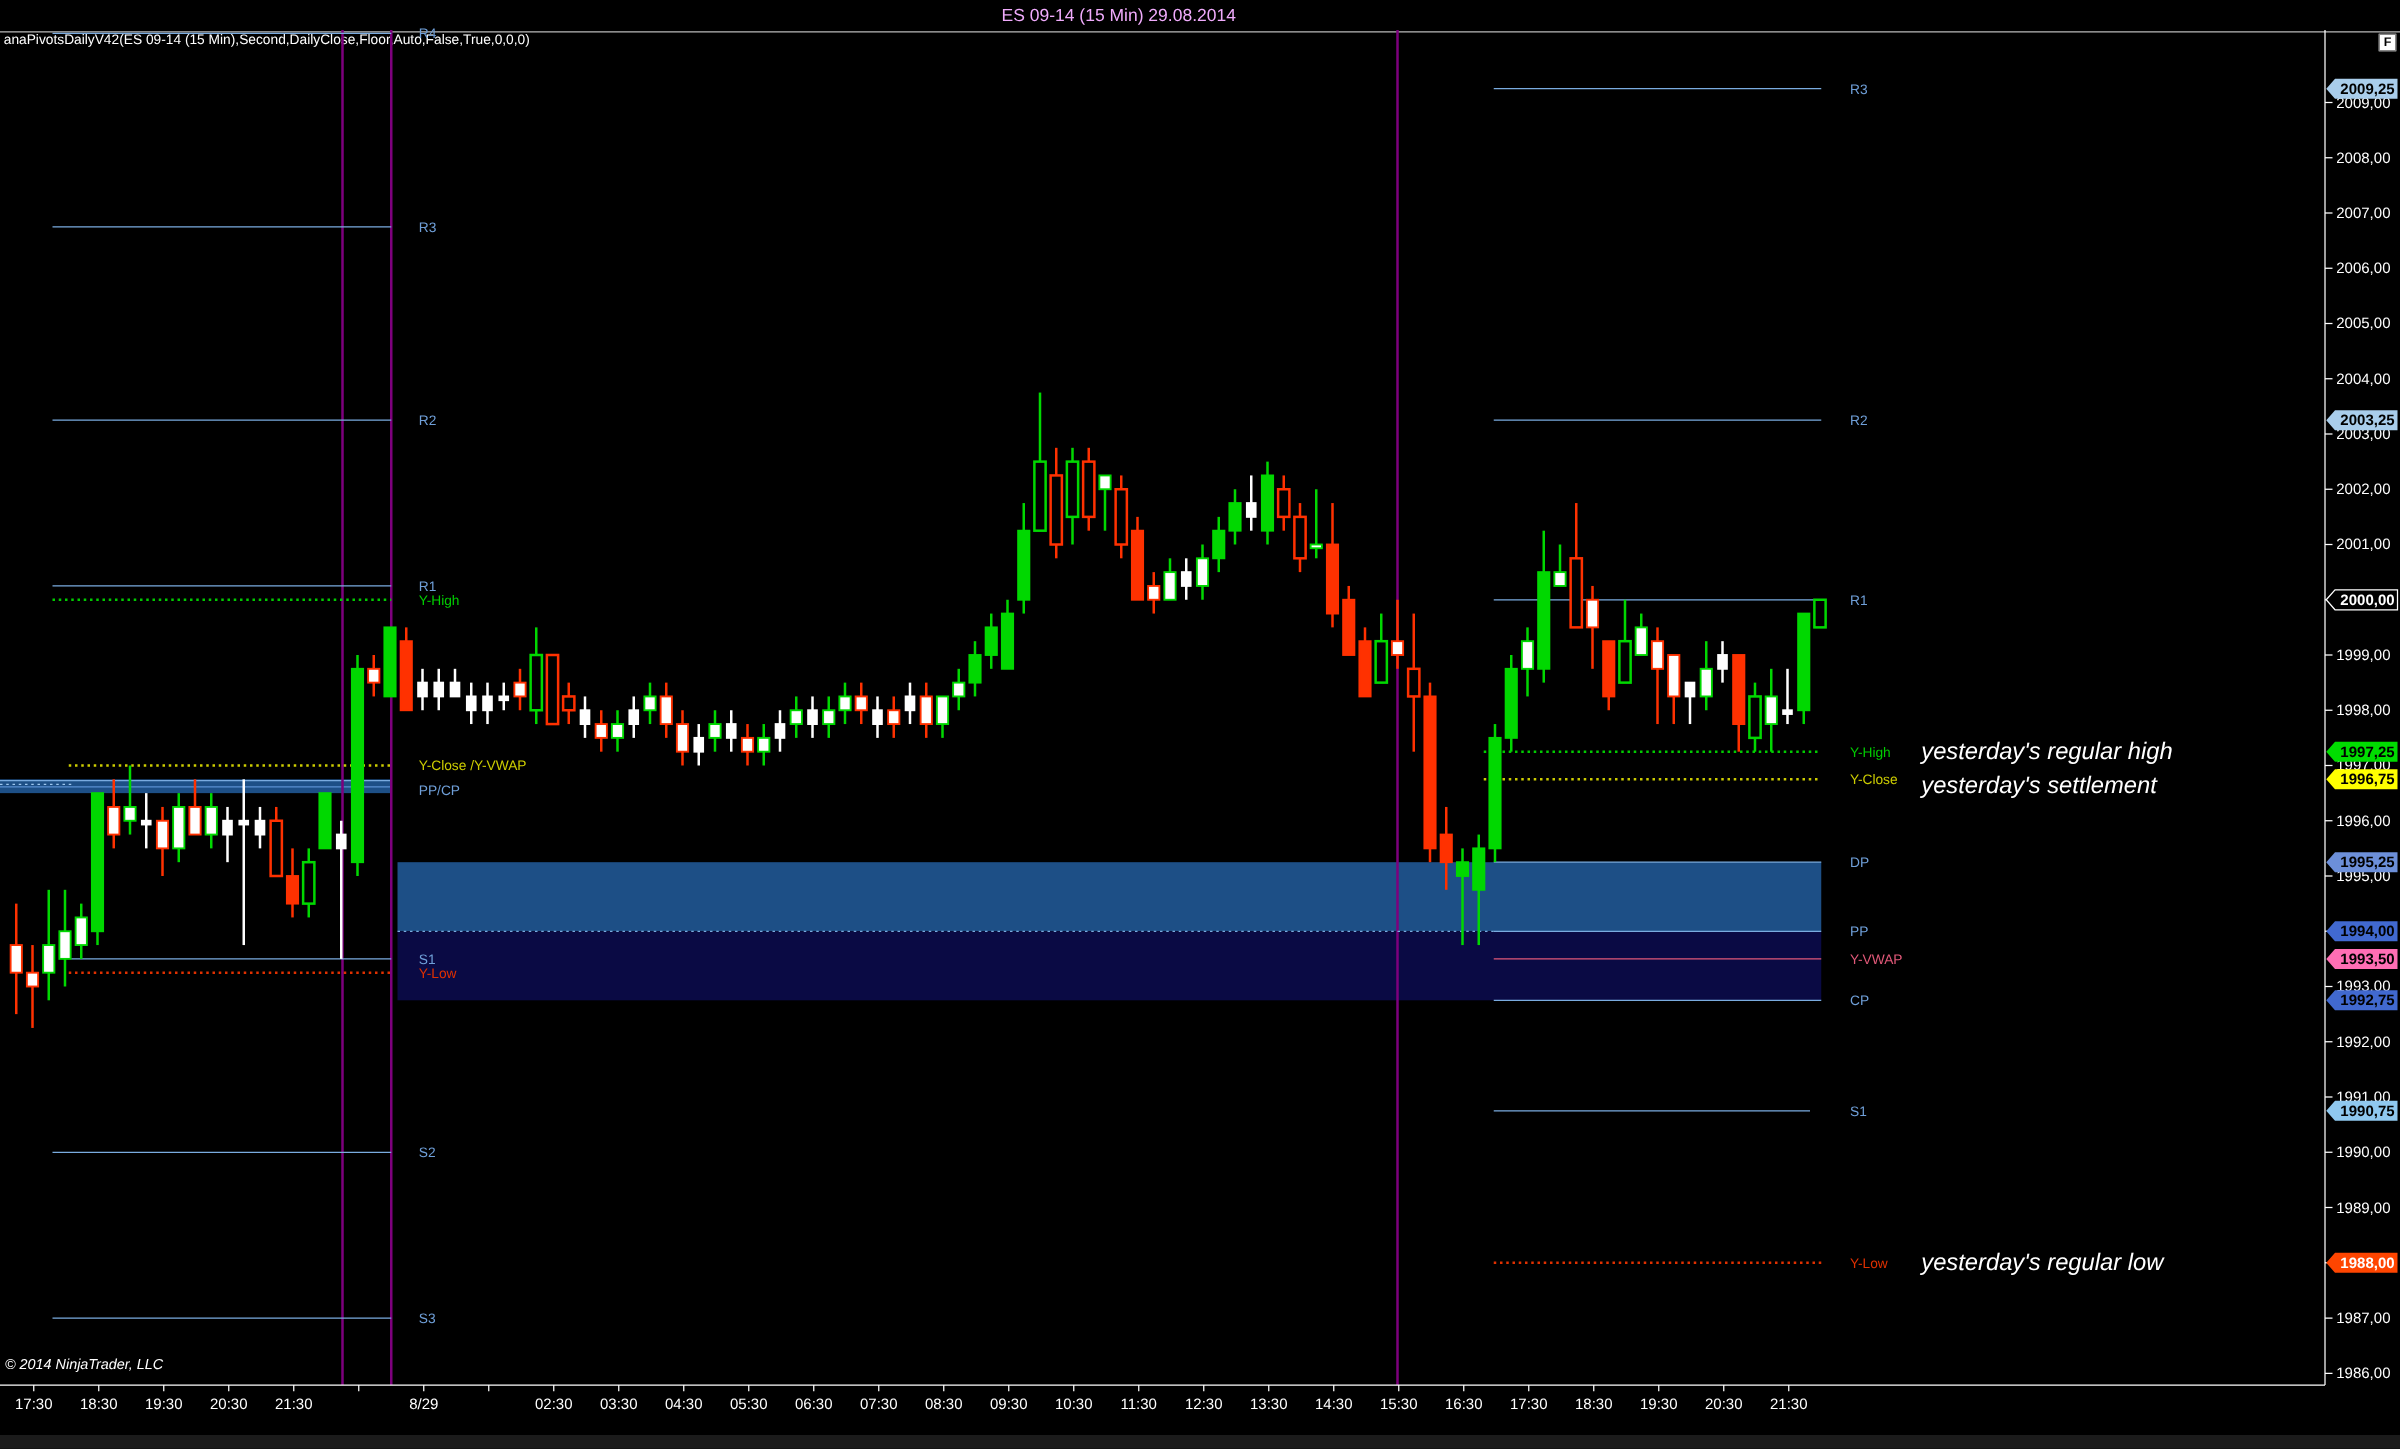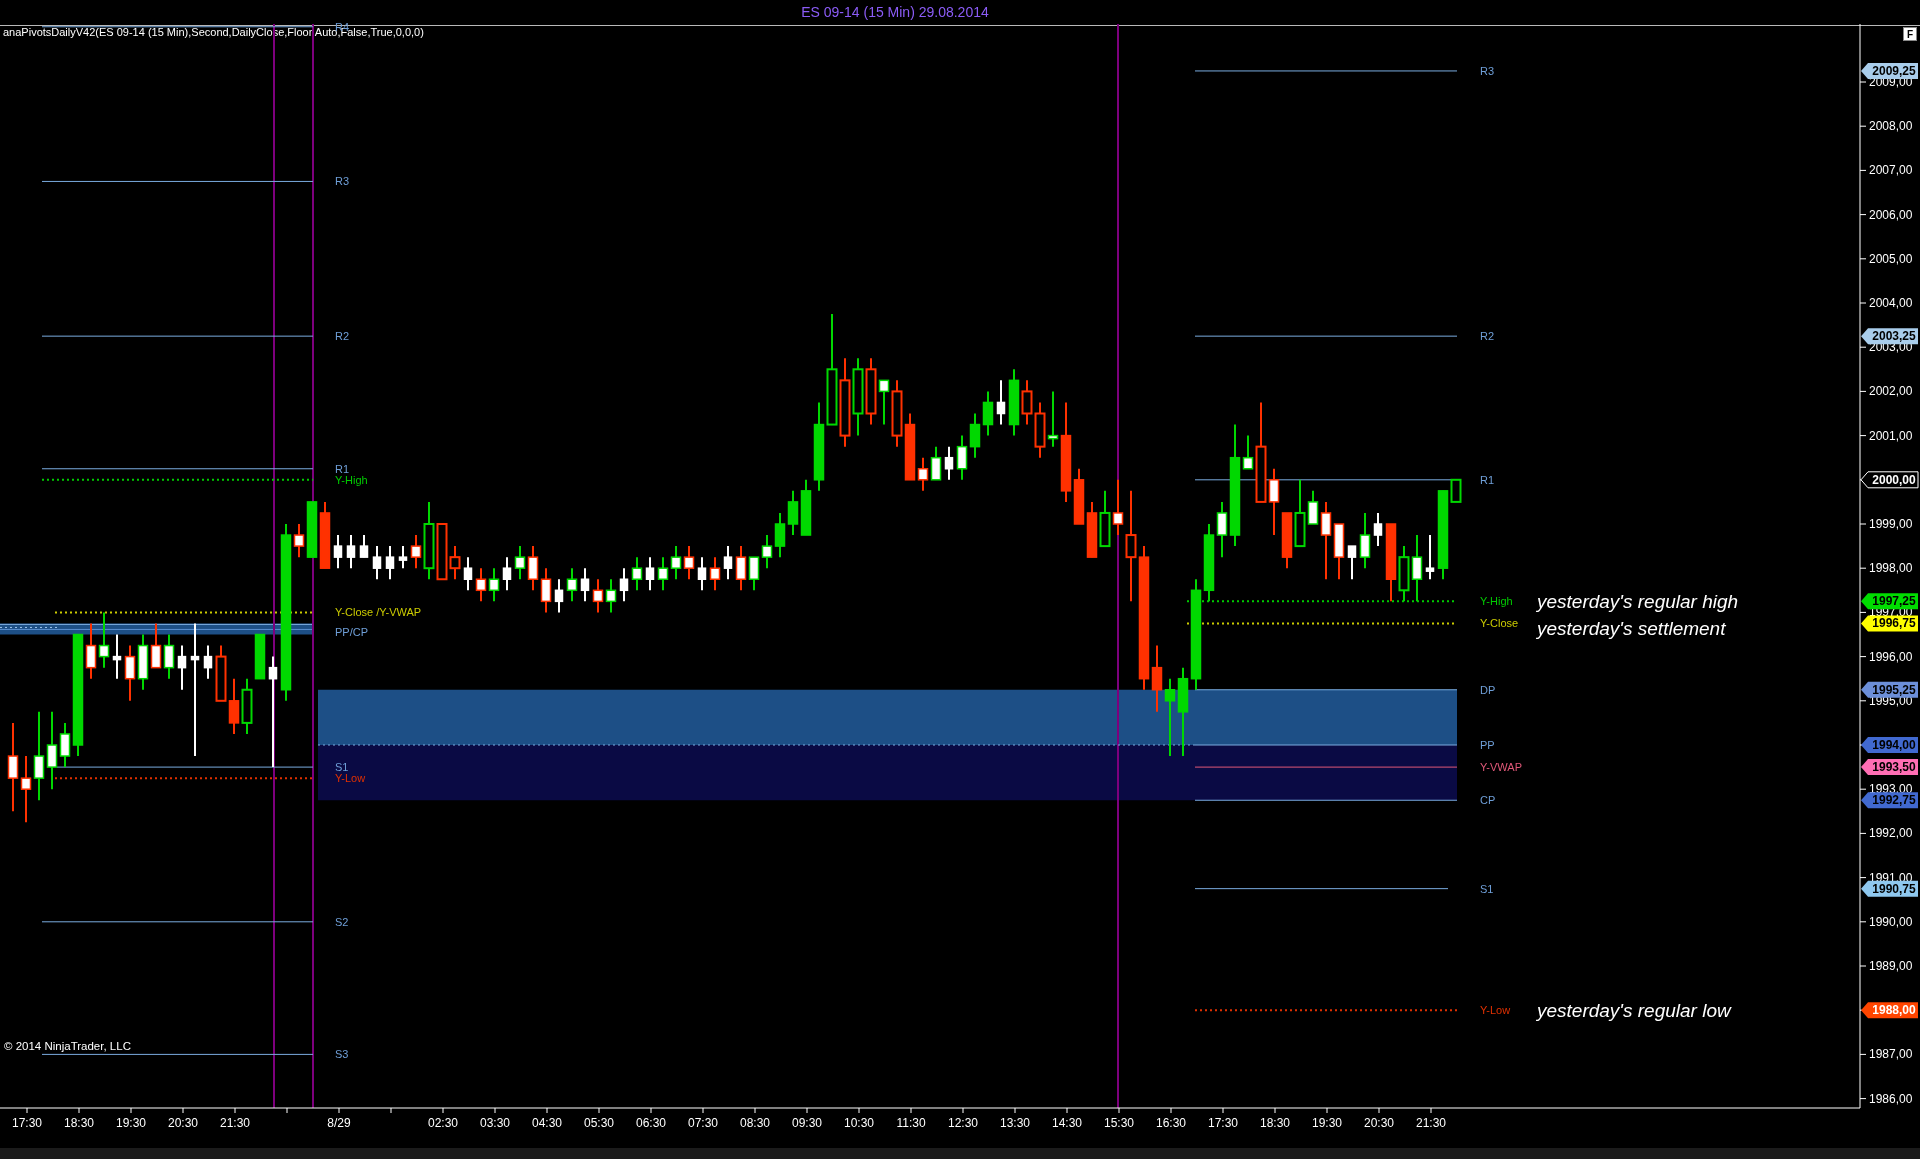--- a/index.html
+++ b/index.html
@@ -1,27 +1,27 @@
 <!DOCTYPE html>
 <html><head>
 <meta charset="utf-8">
 <style>
   html,body{margin:0;padding:0;background:#000;}
   body{width:1920px;height:1159px;position:relative;overflow:hidden;
        font-family:"Liberation Sans",sans-serif;}
   #chart-svg{position:absolute;left:0;top:0;z-index:2;}
   .title-bar{position:absolute;top:0;left:0;width:1790px;height:24px;z-index:3;
-             color:#8b5cf6;font-size:14px;text-align:center;line-height:24px;}
+             color:#f0abfc;font-size:14px;text-align:center;line-height:24px;}
   .top-border{position:absolute;top:25px;left:0;width:1920px;height:1px;background:#b9b9b9;z-index:1;}
   .indicator-label{position:absolute;top:26px;left:3px;color:#fff;font-size:11px;z-index:1;white-space:nowrap;}
   .annotation{position:absolute;left:1537px;color:#fff;font-size:19px;z-index:3;white-space:nowrap;font-style:italic;}
   .annotation.a-high{top:591px;}
   .annotation.a-settle{top:618px;}
   .annotation.a-low{top:1000px;}
-  .copyright{position:absolute;left:4px;top:1040px;color:#fff;font-size:11.5px;z-index:3;}
+  .copyright{position:absolute;left:4px;top:1086px;color:#fff;font-size:11.5px;z-index:3;font-style:italic;}
   .focus-btn{position:absolute;left:1903px;top:27px;width:14px;height:14px;background:#fff;
              border:1px solid #888;color:#000;font-size:10px;font-weight:bold;text-align:center;
              line-height:14px;z-index:4;box-sizing:border-box;}
   .bottom-strip{position:absolute;left:0;top:1148px;width:1920px;height:11px;background:#1b1b1b;z-index:3;}
 </style>
 </head>
 <body>
 
 <div class="title-bar">ES 09-14 (15 Min)  29.08.2014</div>
 <div class="top-border"></div>

